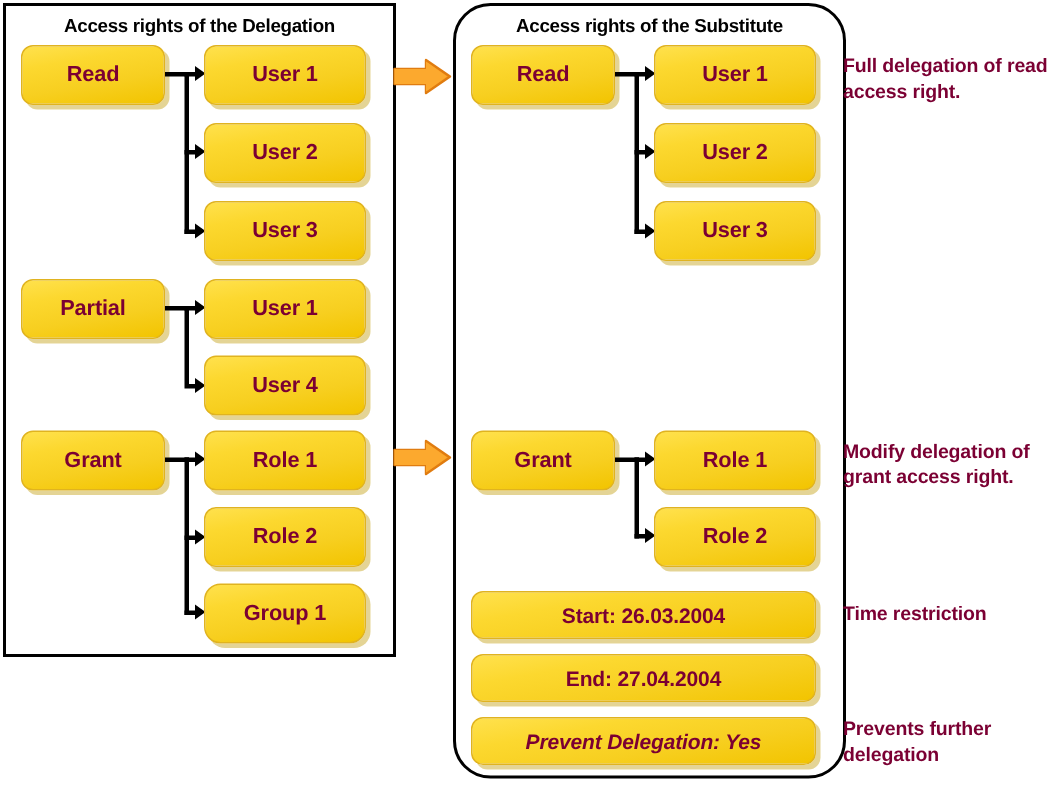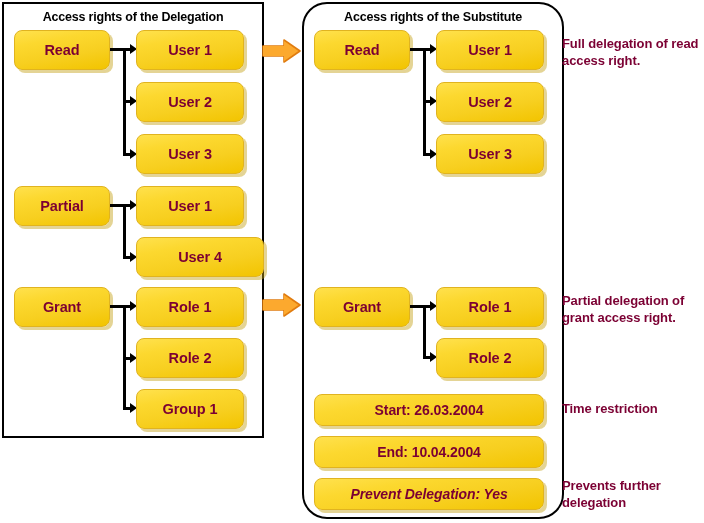--- a/index.html
+++ b/index.html
@@ -109,34 +109,34 @@
 <div class="gbox" style="left:136px; top:134px; width:108px; height:40px;">User 3</div>
 
 <div class="gbox" style="left:14px; top:186px; width:96px; height:40px;">Partial</div>
 <div class="ln h" style="left:110px; top:204px; width:16px;"></div>
 <div class="ln v" style="left:123px; top:204px; height:52px;"></div>
 <div class="ln h" style="left:123px; top:204px; width:10px;"></div>
 <div class="arrowhead" style="left:130px; top:200px;"></div>
 <div class="ln h" style="left:123px; top:256px; width:10px;"></div>
 <div class="arrowhead" style="left:130px; top:252px;"></div>
 <div class="gbox" style="left:136px; top:186px; width:108px; height:40px;">User 1</div>
-<div class="gbox" style="left:136px; top:237px; width:128px; height:40px;">User 4</div>
+<div class="gbox" style="left:136px; top:237px; width:108px; height:40px;">User 4</div>
 
 <div class="gbox" style="left:14px; top:287px; width:96px; height:40px;">Grant</div>
 <div class="ln h" style="left:110px; top:305px; width:16px;"></div>
 <div class="ln v" style="left:123px; top:305px; height:105px;"></div>
 <div class="ln h" style="left:123px; top:305px; width:10px;"></div>
 <div class="arrowhead" style="left:130px; top:301px;"></div>
 <div class="ln h" style="left:123px; top:357px; width:10px;"></div>
 <div class="arrowhead" style="left:130px; top:353px;"></div>
 <div class="ln h" style="left:123px; top:407px; width:10px;"></div>
 <div class="arrowhead" style="left:130px; top:403px;"></div>
 <div class="gbox" style="left:136px; top:287px; width:108px; height:40px;">Role 1</div>
 <div class="gbox" style="left:136px; top:338px; width:108px; height:40px;">Role 2</div>
-<div class="gbox" style="left:136px; top:389px; width:108px; height:40px;">Group 1</div>
+<div class="gbox" style="left:136px; top:389px; width:108px; height:40px;border-radius:11px;">Group 1</div>
 
 <div class="oarrow" style="left:262px; top:38px;">
   <svg width="40" height="26" viewBox="0 0 40 26">
     <g>
       <path d="M1,8 L22,8 L22,2 L38,13 L22,24 L22,18 L1,18 Z" fill="#f79b1f" stroke="#e07c10" stroke-width="1.6" stroke-linejoin="round"></path>
       <path d="M1,8 L22,8 L22,3 L36,13 L22,23 L22,18 L1,18 Z" fill="#fca92e"></path>
     </g>
   </svg>
 </div>
 <div class="oarrow" style="left:262px; top:292px;">
@@ -169,19 +169,19 @@
 <div class="ln h" style="left:410px; top:305px; width:16px;"></div>
 <div class="ln v" style="left:423px; top:305px; height:54px;"></div>
 <div class="ln h" style="left:423px; top:305px; width:10px;"></div>
 <div class="arrowhead" style="left:430px; top:301px;"></div>
 <div class="ln h" style="left:423px; top:356px; width:10px;"></div>
 <div class="arrowhead" style="left:430px; top:352px;"></div>
 <div class="gbox" style="left:436px; top:287px; width:108px; height:40px;">Role 1</div>
 <div class="gbox" style="left:436px; top:338px; width:108px; height:40px;">Role 2</div>
 
 <div class="gbox small" style="left:314px; top:394px; width:230px; height:32px;">Start: 26.03.2004</div>
-<div class="gbox small" style="left:314px; top:436px; width:230px; height:32px;">End: 10.04.2004</div>
+<div class="gbox small" style="left:314px; top:436px; width:230px; height:32px;">End: 27.04.2004</div>
 <div class="gbox small" style="left:314px; top:478px; width:230px; height:32px;font-style:italic;">Prevent Delegation: Yes</div>
 
 <div class="note" style="left:562px; top:36px;">Full delegation of read access right.</div>
-<div class="note" style="left:562px; top:293px;">Partial delegation of grant access right.</div>
+<div class="note" style="left:562px; top:293px;">Modify delegation of grant access right.</div>
 <div class="note" style="left:562px; top:401px;">Time restriction</div>
 <div class="note" style="left:562px; top:478px;">Prevents further delegation</div>
 
 </body></html>

